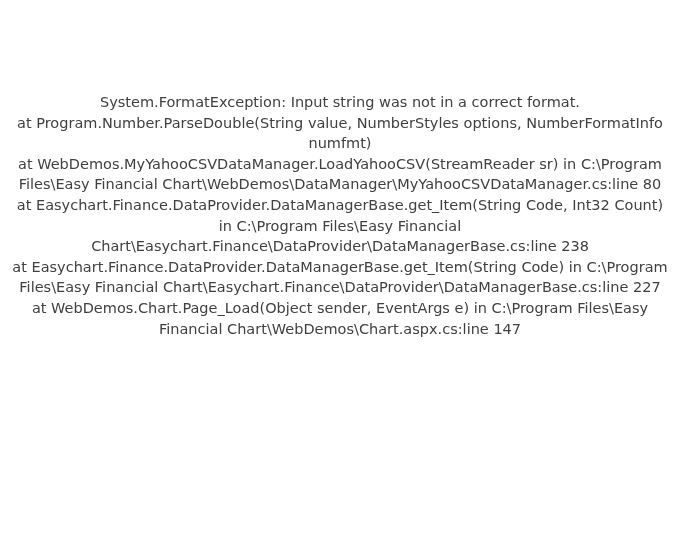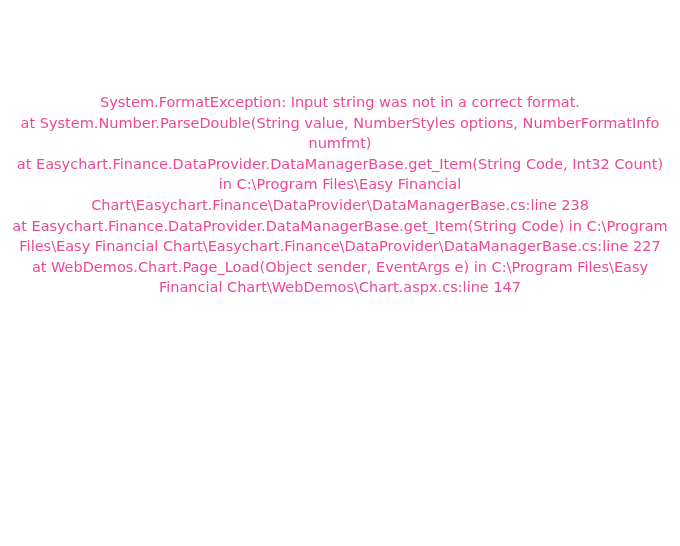--- a/index.html
+++ b/index.html
@@ -20,34 +20,35 @@
     box-sizing: border-box;
   }
   .error-block {
     position: absolute;
     left: 0;
     top: 92px;
     width: 680px;
     padding: 0 10px;
     box-sizing: border-box;
     text-align: center;
-    color: #ec4899;
+    color: #404040;
     font-size: 14.5px;
     line-height: 20.6px;
   }
   .error-line {
     display: block;
     white-space: pre-wrap;
     word-break: break-word;
   }
 </style>
 </head>
 <body>
 
 <div class="page">
   <div class="error-block">
     <span class="error-line">System.FormatException: Input string was not in a correct format.</span>
-    <span class="error-line">at System.Number.ParseDouble(String value, NumberStyles options, NumberFormatInfo numfmt)</span>
+    <span class="error-line">at Program.Number.ParseDouble(String value, NumberStyles options, NumberFormatInfo numfmt)</span>
+    <span class="error-line">at WebDemos.MyYahooCSVDataManager.LoadYahooCSV(StreamReader sr) in C:\Program Files\Easy Financial Chart\WebDemos\DataManager\MyYahooCSVDataManager.cs:line 80</span>
     <span class="error-line">at Easychart.Finance.DataProvider.DataManagerBase.get_Item(String Code, Int32 Count) in C:\Program Files\Easy Financial Chart\Easychart.Finance\DataProvider\DataManagerBase.cs:line 238</span>
     <span class="error-line">at Easychart.Finance.DataProvider.DataManagerBase.get_Item(String Code) in C:\Program Files\Easy Financial Chart\Easychart.Finance\DataProvider\DataManagerBase.cs:line 227</span>
     <span class="error-line">at WebDemos.Chart.Page_Load(Object sender, EventArgs e) in C:\Program Files\Easy Financial Chart\WebDemos\Chart.aspx.cs:line 147</span>
   </div>
 </div>
 
 </body></html>

